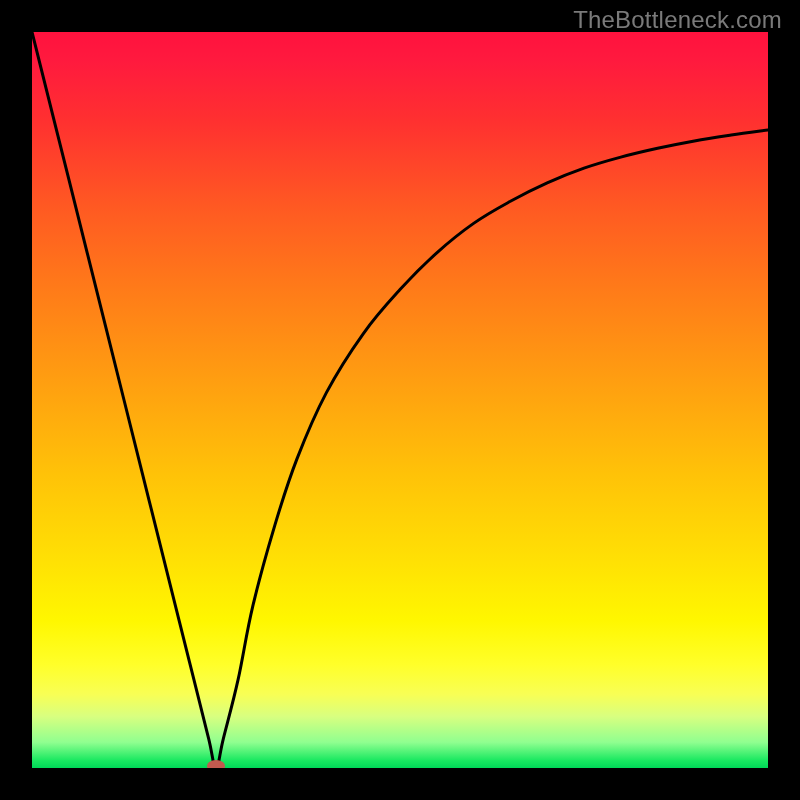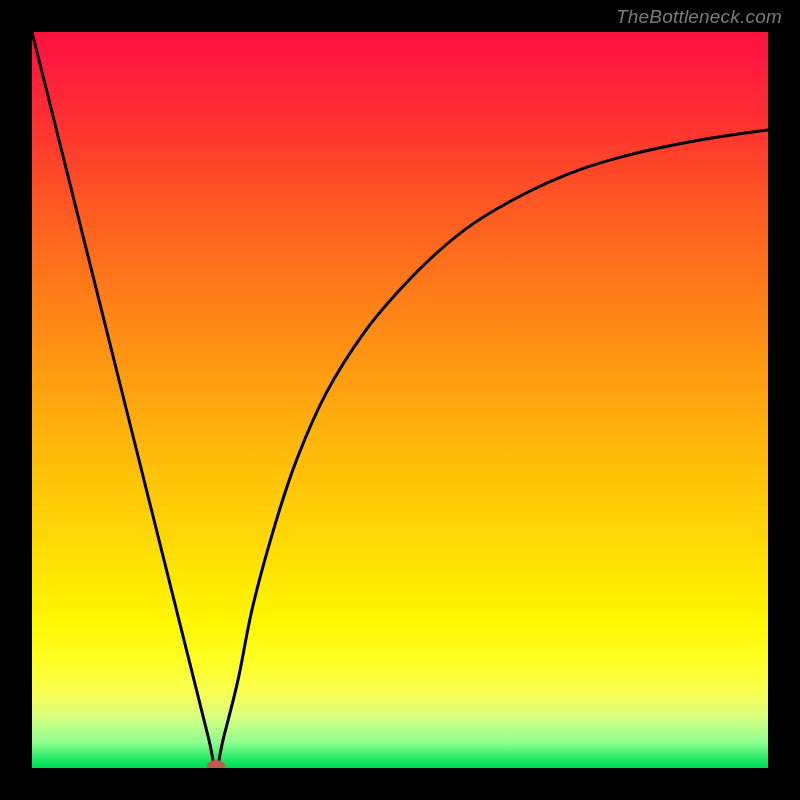--- a/index.html
+++ b/index.html
@@ -52,24 +52,23 @@
     position: absolute;
     inset: 0;
     width: 736px;
     height: 736px;
   }
   .watermark {
     position: absolute;
     top: 6px;
     right: 18px;
     color: #7A7A7A;
-    font-size: 19px;
+    font-size: 24px;
     font-weight: 400;
     letter-spacing: 0.2px;
-    font-style: italic;
   }
 </style>
 </head>
 <body>
 
 <div class="frame">
   <div class="plot-area">
     <div class="gradient"></div>
     <svg class="curve-svg" viewBox="0 0 736 736" preserveAspectRatio="none">
       <path id="curve-path" fill="none" stroke="#000000" stroke-width="3" stroke-linejoin="round" stroke-linecap="round" d="M 0.00 0.00 C 6.62 26.50, 23.55 94.21, 36.80 147.20 C 50.05 200.19, 60.35 241.41, 73.60 294.40 C 86.85 347.39, 97.15 388.61, 110.40 441.60 C 123.65 494.59, 137.93 551.71, 147.20 588.80 C 156.47 625.89, 156.62 626.48, 161.92 647.68 C 167.22 668.88, 172.67 690.66, 176.64 706.56 C 180.61 722.46, 181.35 736.00, 184.00 736.00 C 186.65 736.00, 187.39 722.46, 191.36 706.56 C 195.33 690.66, 200.78 671.53, 206.08 647.68 C 211.38 623.83, 214.18 601.90, 220.80 574.08 C 227.42 546.26, 234.93 519.62, 242.88 493.12 C 250.83 466.62, 255.69 450.73, 264.96 426.88 C 274.23 403.03, 282.48 383.16, 294.40 360.64 C 306.32 338.12, 317.95 320.31, 331.20 301.76 C 344.45 283.21, 354.75 272.17, 368.00 257.60 C 381.25 243.03, 391.55 232.72, 404.80 220.80 C 418.05 208.88, 428.35 200.63, 441.60 191.36 C 454.85 182.09, 465.15 176.57, 478.40 169.28 C 491.65 161.99, 501.95 156.84, 515.20 150.88 C 528.45 144.92, 538.75 140.80, 552.00 136.16 C 565.25 131.52, 575.55 128.70, 588.80 125.12 C 602.05 121.54, 612.35 119.20, 625.60 116.29 C 638.85 113.37, 649.15 111.31, 662.40 108.93 C 675.65 106.54, 685.95 105.03, 699.20 103.04 C 712.45 101.05, 729.38 98.82, 736.00 97.89"></path>

